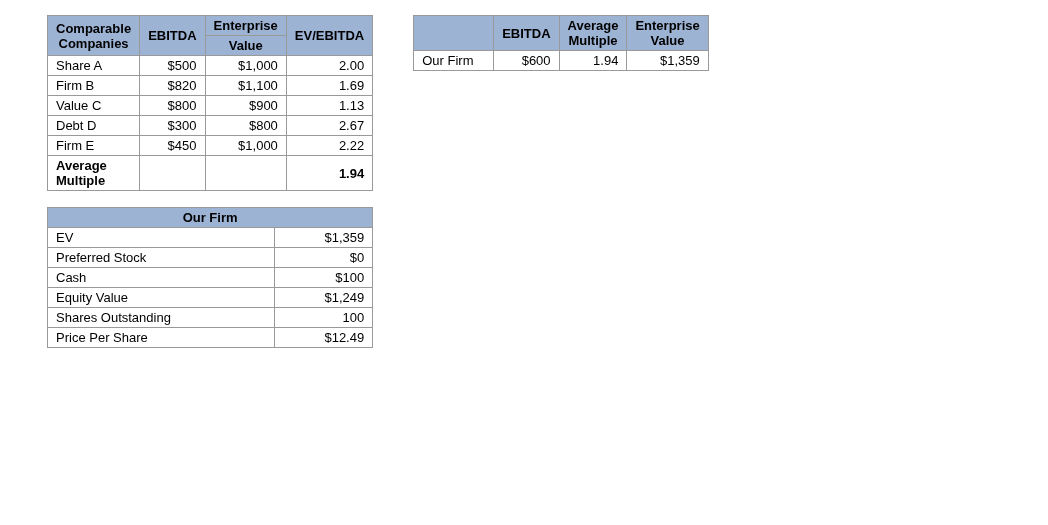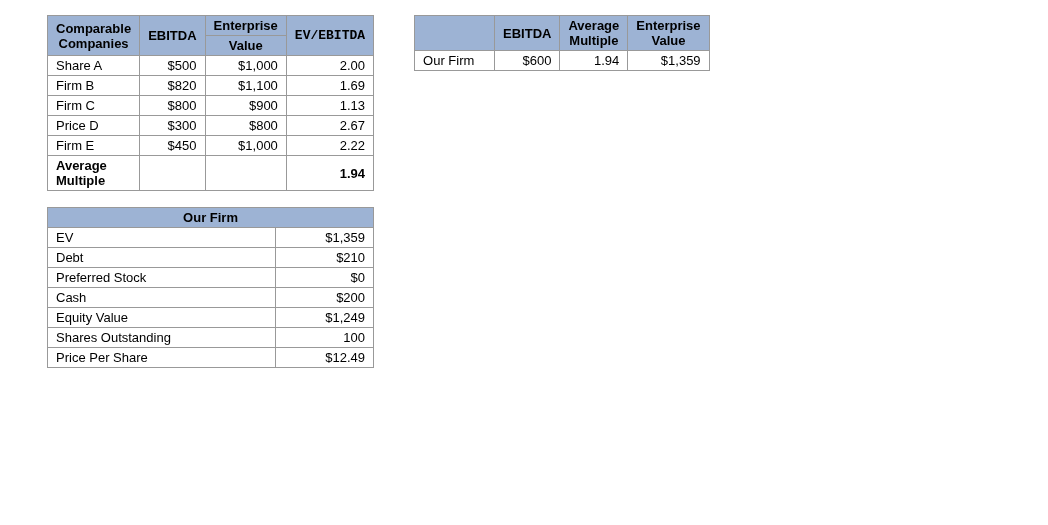--- a/index.html
+++ b/index.html
@@ -85,21 +85,21 @@
           <th class="header-blue" rowspan="2" style="text-align:center;">
             <span>Comparable</span><br>
             <span>Companies</span>
           </th>
           <th class="header-blue" rowspan="2" style="text-align:center;">
             <span>EBITDA</span>
           </th>
           <th class="header-blue" colspan="1" style="text-align:center;">
             <span>Enterprise</span>
           </th>
-          <th class="header-blue" rowspan="2" style="text-align:center;font-family:Liberation Mono, monospace;">
+          <th class="header-blue" rowspan="2" style="text-align:center;">
             <span>EV/EBITDA</span>
           </th>
         </tr>
         <tr>
           <th class="header-blue" style="text-align:center;">
             <span>Value</span>
           </th>
         </tr>
       </thead>
       <tbody id="comparable-tbody">
@@ -109,27 +109,27 @@
       <td class="col-ev">$1,000</td>
       <td class="col-evebitda">2.00</td>
     </tr>
           <tr>
       <td class="col-company">Firm B</td>
       <td class="col-ebitda">$820</td>
       <td class="col-ev">$1,100</td>
       <td class="col-evebitda">1.69</td>
     </tr>
           <tr>
-      <td class="col-company">Firm C</td>
+      <td class="col-company">Value C</td>
       <td class="col-ebitda">$800</td>
       <td class="col-ev">$900</td>
       <td class="col-evebitda">1.13</td>
     </tr>
           <tr>
-      <td class="col-company">Price D</td>
+      <td class="col-company">Debt D</td>
       <td class="col-ebitda">$300</td>
       <td class="col-ev">$800</td>
       <td class="col-evebitda">2.67</td>
     </tr>
           <tr>
       <td class="col-company">Firm E</td>
       <td class="col-ebitda">$450</td>
       <td class="col-ev">$1,000</td>
       <td class="col-evebitda">2.22</td>
     </tr>
@@ -156,30 +156,26 @@
             <span>Our Firm</span>
           </th>
         </tr>
       </thead>
       <tbody id="our-firm-tbody">
       <tr>
       <td class="label-col">EV</td>
       <td class="value-col">$1,359</td>
     </tr>
           <tr>
-      <td class="label-col">Debt</td>
-      <td class="value-col">$210</td>
-    </tr>
-          <tr>
       <td class="label-col">Preferred Stock</td>
       <td class="value-col">$0</td>
     </tr>
           <tr>
       <td class="label-col">Cash</td>
-      <td class="value-col">$200</td>
+      <td class="value-col">$100</td>
     </tr>
           <tr>
       <td class="label-col">Equity Value</td>
       <td class="value-col">$1,249</td>
     </tr>
           <tr>
       <td class="label-col">Shares Outstanding</td>
       <td class="value-col">100</td>
     </tr>
           <tr>

